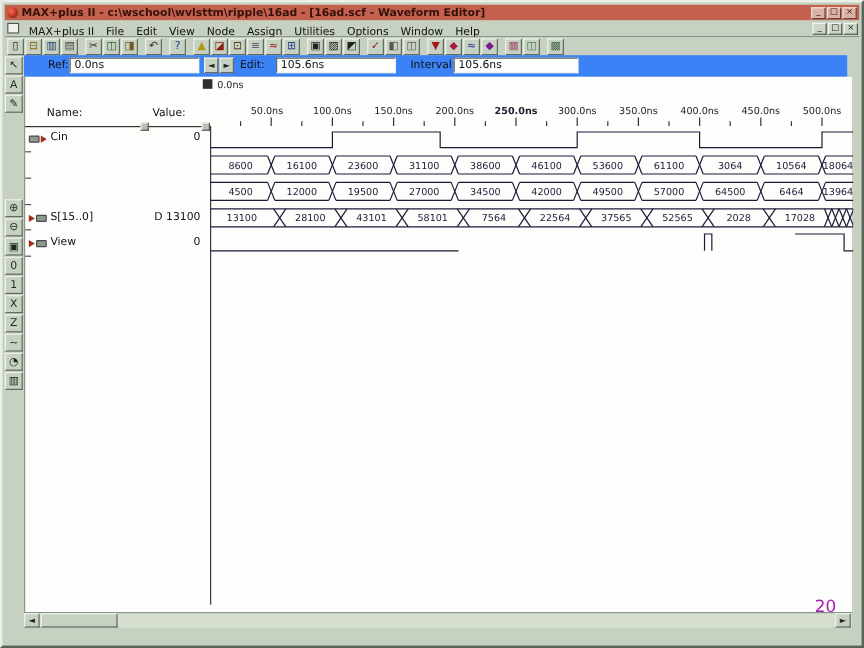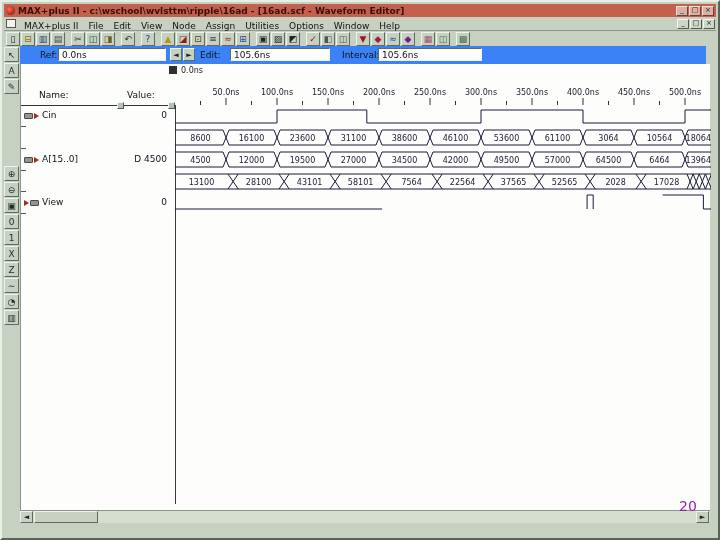--- a/index.html
+++ b/index.html
@@ -203,27 +203,27 @@
     <div class="handle" style="left:147px"></div>
     <div id="names-panel" style="position:absolute;left:0;top:0;width:154px;height:446px;">
         <div class="sig-row" style="top: 44px;">
           <span class="pin-icon pin-in">
             <span class="pin-body"></span>
             <span class="pin-tip"></span>
           </span>
           <span class="sig-name">Cin</span>
           <span class="sig-value">0</span>
         </div>
-        <div class="sig-row" style="top: 88px;">
-          <span class="pin-icon pin-in">
+        <div class="sig-row" style="top: 110px;">
+          <span class="pin-icon pin-out">
             <span class="pin-body"></span>
             <span class="pin-tip"></span>
           </span>
-          <span class="sig-name">A[15..0]</span>
-          <span class="sig-value">D 4500</span>
+          <span class="sig-name">S[15..0]</span>
+          <span class="sig-value">D 13100</span>
         </div>
         <div class="sig-row" style="top: 131px;">
           <span class="pin-icon pin-out">
             <span class="pin-body"></span>
             <span class="pin-tip"></span>
           </span>
           <span class="sig-name">View</span>
           <span class="sig-value">0</span>
         </div>
         <div class="nub" style="top: 62px;"></div>
@@ -394,25 +394,25 @@
         <text x="134.6" y="92.5" text-anchor="middle" font-size="8" fill="#1b1b38">43101</text>
         <text x="185.6" y="92.5" text-anchor="middle" font-size="8" fill="#1b1b38">58101</text>
         <text x="236.6" y="92.5" text-anchor="middle" font-size="8" fill="#1b1b38">7564</text>
         <text x="287.6" y="92.5" text-anchor="middle" font-size="8" fill="#1b1b38">22564</text>
         <text x="338.6" y="92.5" text-anchor="middle" font-size="8" fill="#1b1b38">37565</text>
         <text x="389.6" y="92.5" text-anchor="middle" font-size="8" fill="#1b1b38">52565</text>
         <text x="440.6" y="92.5" text-anchor="middle" font-size="8" fill="#1b1b38">2028</text>
         <text x="491.6" y="92.5" text-anchor="middle" font-size="8" fill="#1b1b38">17028</text>
         <path d="M0 117L207.1 117M412.1 117L412.1 103L418.2 103L418.2 117M487.6 103L528.4 103L528.4 117L536.5 117" fill="none" stroke="#1b1b38" stroke-width="1"></path>
       </svg>
-  <span class="tl-label" style="left: 185px;">50.0ns</span>
+  <span class="tl-label" style="left: 175px; text-align: right;">50.0ns</span>
       <span class="tl-label" style="left: 236px;">100.0ns</span>
       <span class="tl-label" style="left: 287px;">150.0ns</span>
       <span class="tl-label" style="left: 338px;">200.0ns</span>
-      <span class="tl-label" style="left: 389px;">250.0ns</span>
+      <span class="tl-label" style="left: 389px; font-weight: bold;">250.0ns</span>
       <span class="tl-label" style="left: 440px;">300.0ns</span>
       <span class="tl-label" style="left: 491px;">350.0ns</span>
       <span class="tl-label" style="left: 542px;">400.0ns</span>
       <span class="tl-label" style="left: 593px;">450.0ns</span>
       <span class="tl-label" style="left: 644px;">500.0ns</span>
     </div>
 
   <div class="hscroll">
     <button class="sb-btn" style="left:0">◄</button>
     <div class="sb-thumb"></div>

